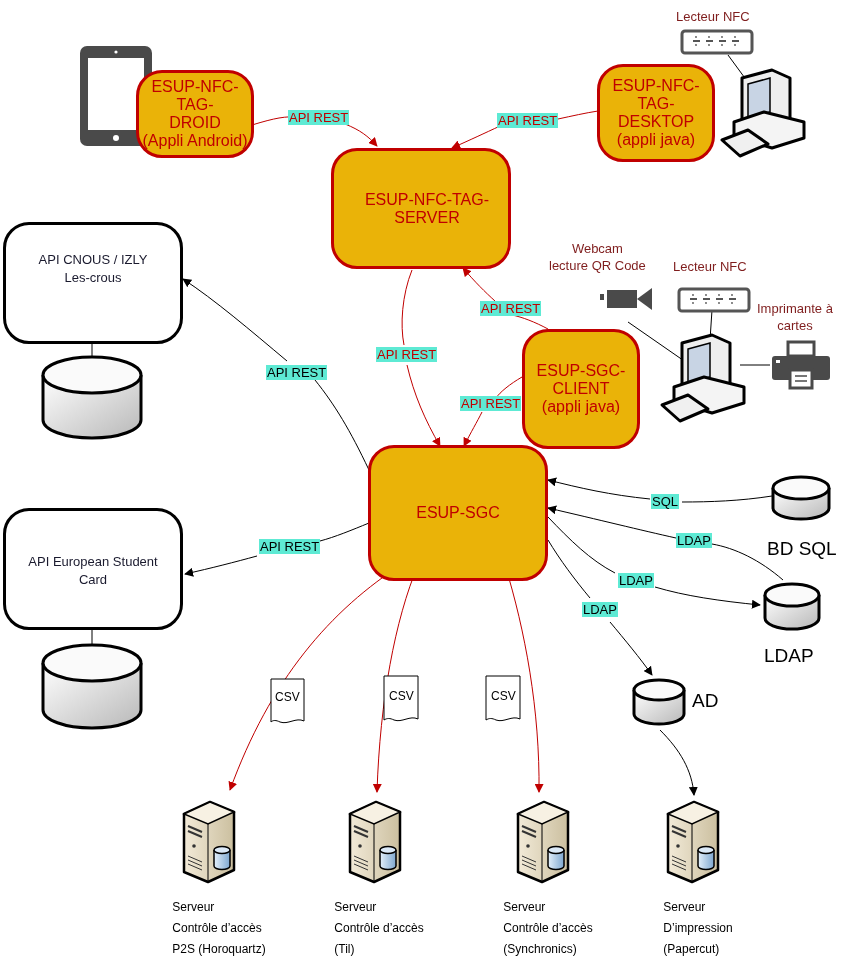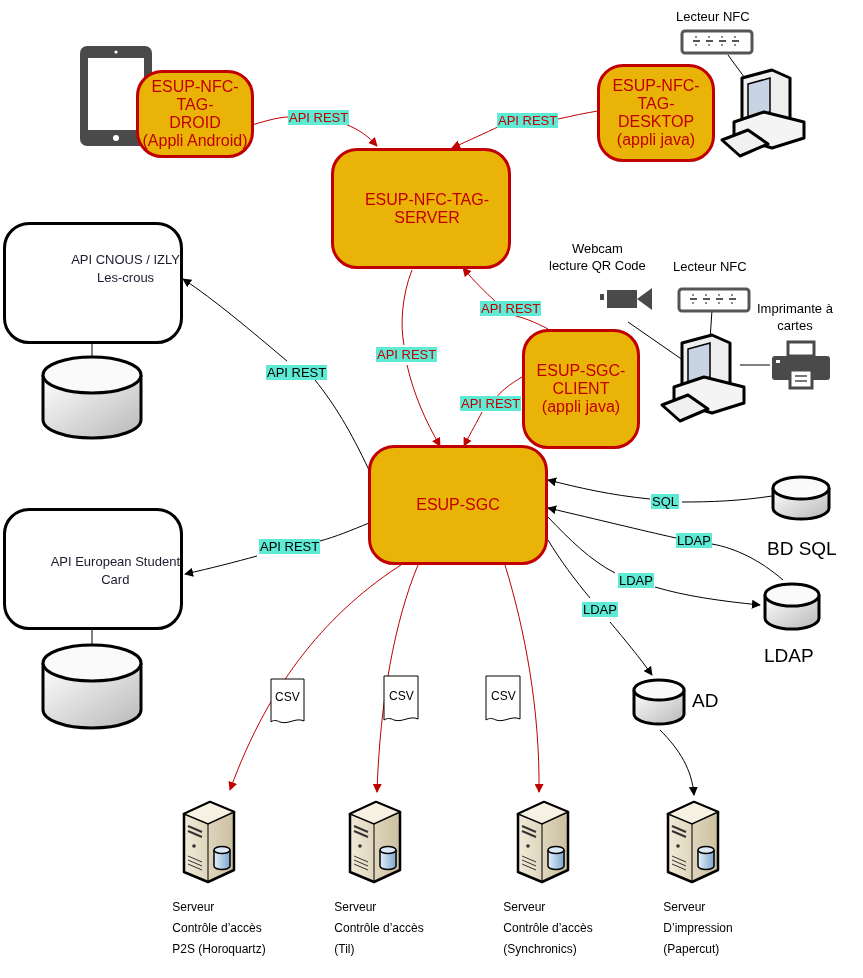--- a/index.html
+++ b/index.html
@@ -1,23 +1,23 @@
 <!DOCTYPE html>
 <html><head>
 <meta charset="utf-8">
 <style>
   html, body { margin:0; padding:0; background:#ffffff; }
   body { width:863px; height:978px; position:relative; overflow:hidden; font-family:"Liberation Sans", "DejaVu Sans", sans-serif; }
   #canvas { position:absolute; left:0; top:0; width:863px; height:978px; }
   .red-box { position:absolute; border:3px solid #c00000; border-radius:26px; background:#eab308; box-sizing:border-box; display:flex; align-items:center; justify-content:center; text-align:center; color:#c00000; font-size:16px; line-height:18px; }
-  .black-box { position:absolute; border:3px solid #000; border-radius:26px; background:#fff; box-sizing:border-box; display:flex; align-items:flex-start; justify-content:flex-end; text-align:center; color:#1a1a2e; font-size:13px; line-height:18px; padding-top:26px; }
+  .black-box { position:absolute; border:3px solid #000; border-radius:26px; background:#fff; box-sizing:border-box; display:flex; align-items:flex-start; justify-content:center; text-align:center; color:#1a1a2e; font-size:13px; line-height:18px; padding-top:26px; }
   .lbl { position:absolute; font-size:13px; color:#000; white-space:nowrap; background:#5eead4; line-height:15px; padding:0 1px; }
   .lbl.red { color:#c00000; }
   .big-lbl { position:absolute; font-size:19px; color:#000; white-space:nowrap; line-height:22px;text-align:right; }
-  .dev-lbl { position:absolute; font-size:13px; color:#000000; text-align:center; line-height:17px; white-space:nowrap; }
+  .dev-lbl { position:absolute; font-size:13px; color:#7f1d1d; text-align:center; line-height:17px; white-space:nowrap; }
   .srv-lbl { position:absolute; font-size:12px; color:#000; text-align:left; line-height:21px; white-space:nowrap; transform:translateX(-50%); }
   .csv { position:absolute; font-size:12px; color:#000; }
   .line-wrap { display:block; }
 </style>
 </head>
 <body>
 
 <svg id="canvas" width="863" height="978" viewBox="0 0 863 978" xmlns="http://www.w3.org/2000/svg">
   <defs>
     <marker id="arrR" viewBox="0 0 10 10" refX="9" refY="5" markerWidth="9" markerHeight="9" orient="auto-start-reverse">
@@ -266,21 +266,21 @@
     <span class="line-wrap">ESUP-NFC-TAG-</span>
     <span class="line-wrap">DESKTOP</span>
     <span class="line-wrap">(appli java)</span>
   </div>
 </div>
 
 <div class="red-box" style="left:331px;top:148px;width:180px;height:121px;padding-left:12px;">
   <span>ESUP-NFC-TAG-SERVER</span>
 </div>
 
-<div class="red-box" style="left:368px;top:445px;width:180px;height:120px;">
+<div class="red-box" style="left:368px;top:445px;width:180px;height:136px;">
   <span>ESUP-SGC</span>
 </div>
 
 <div class="red-box" style="left:522px;top:329px;width:118px;height:120px;">
   <div>
     <span class="line-wrap">ESUP-SGC-</span>
     <span class="line-wrap">CLIENT</span>
     <span class="line-wrap">(appli java)</span>
   </div>
 </div>

